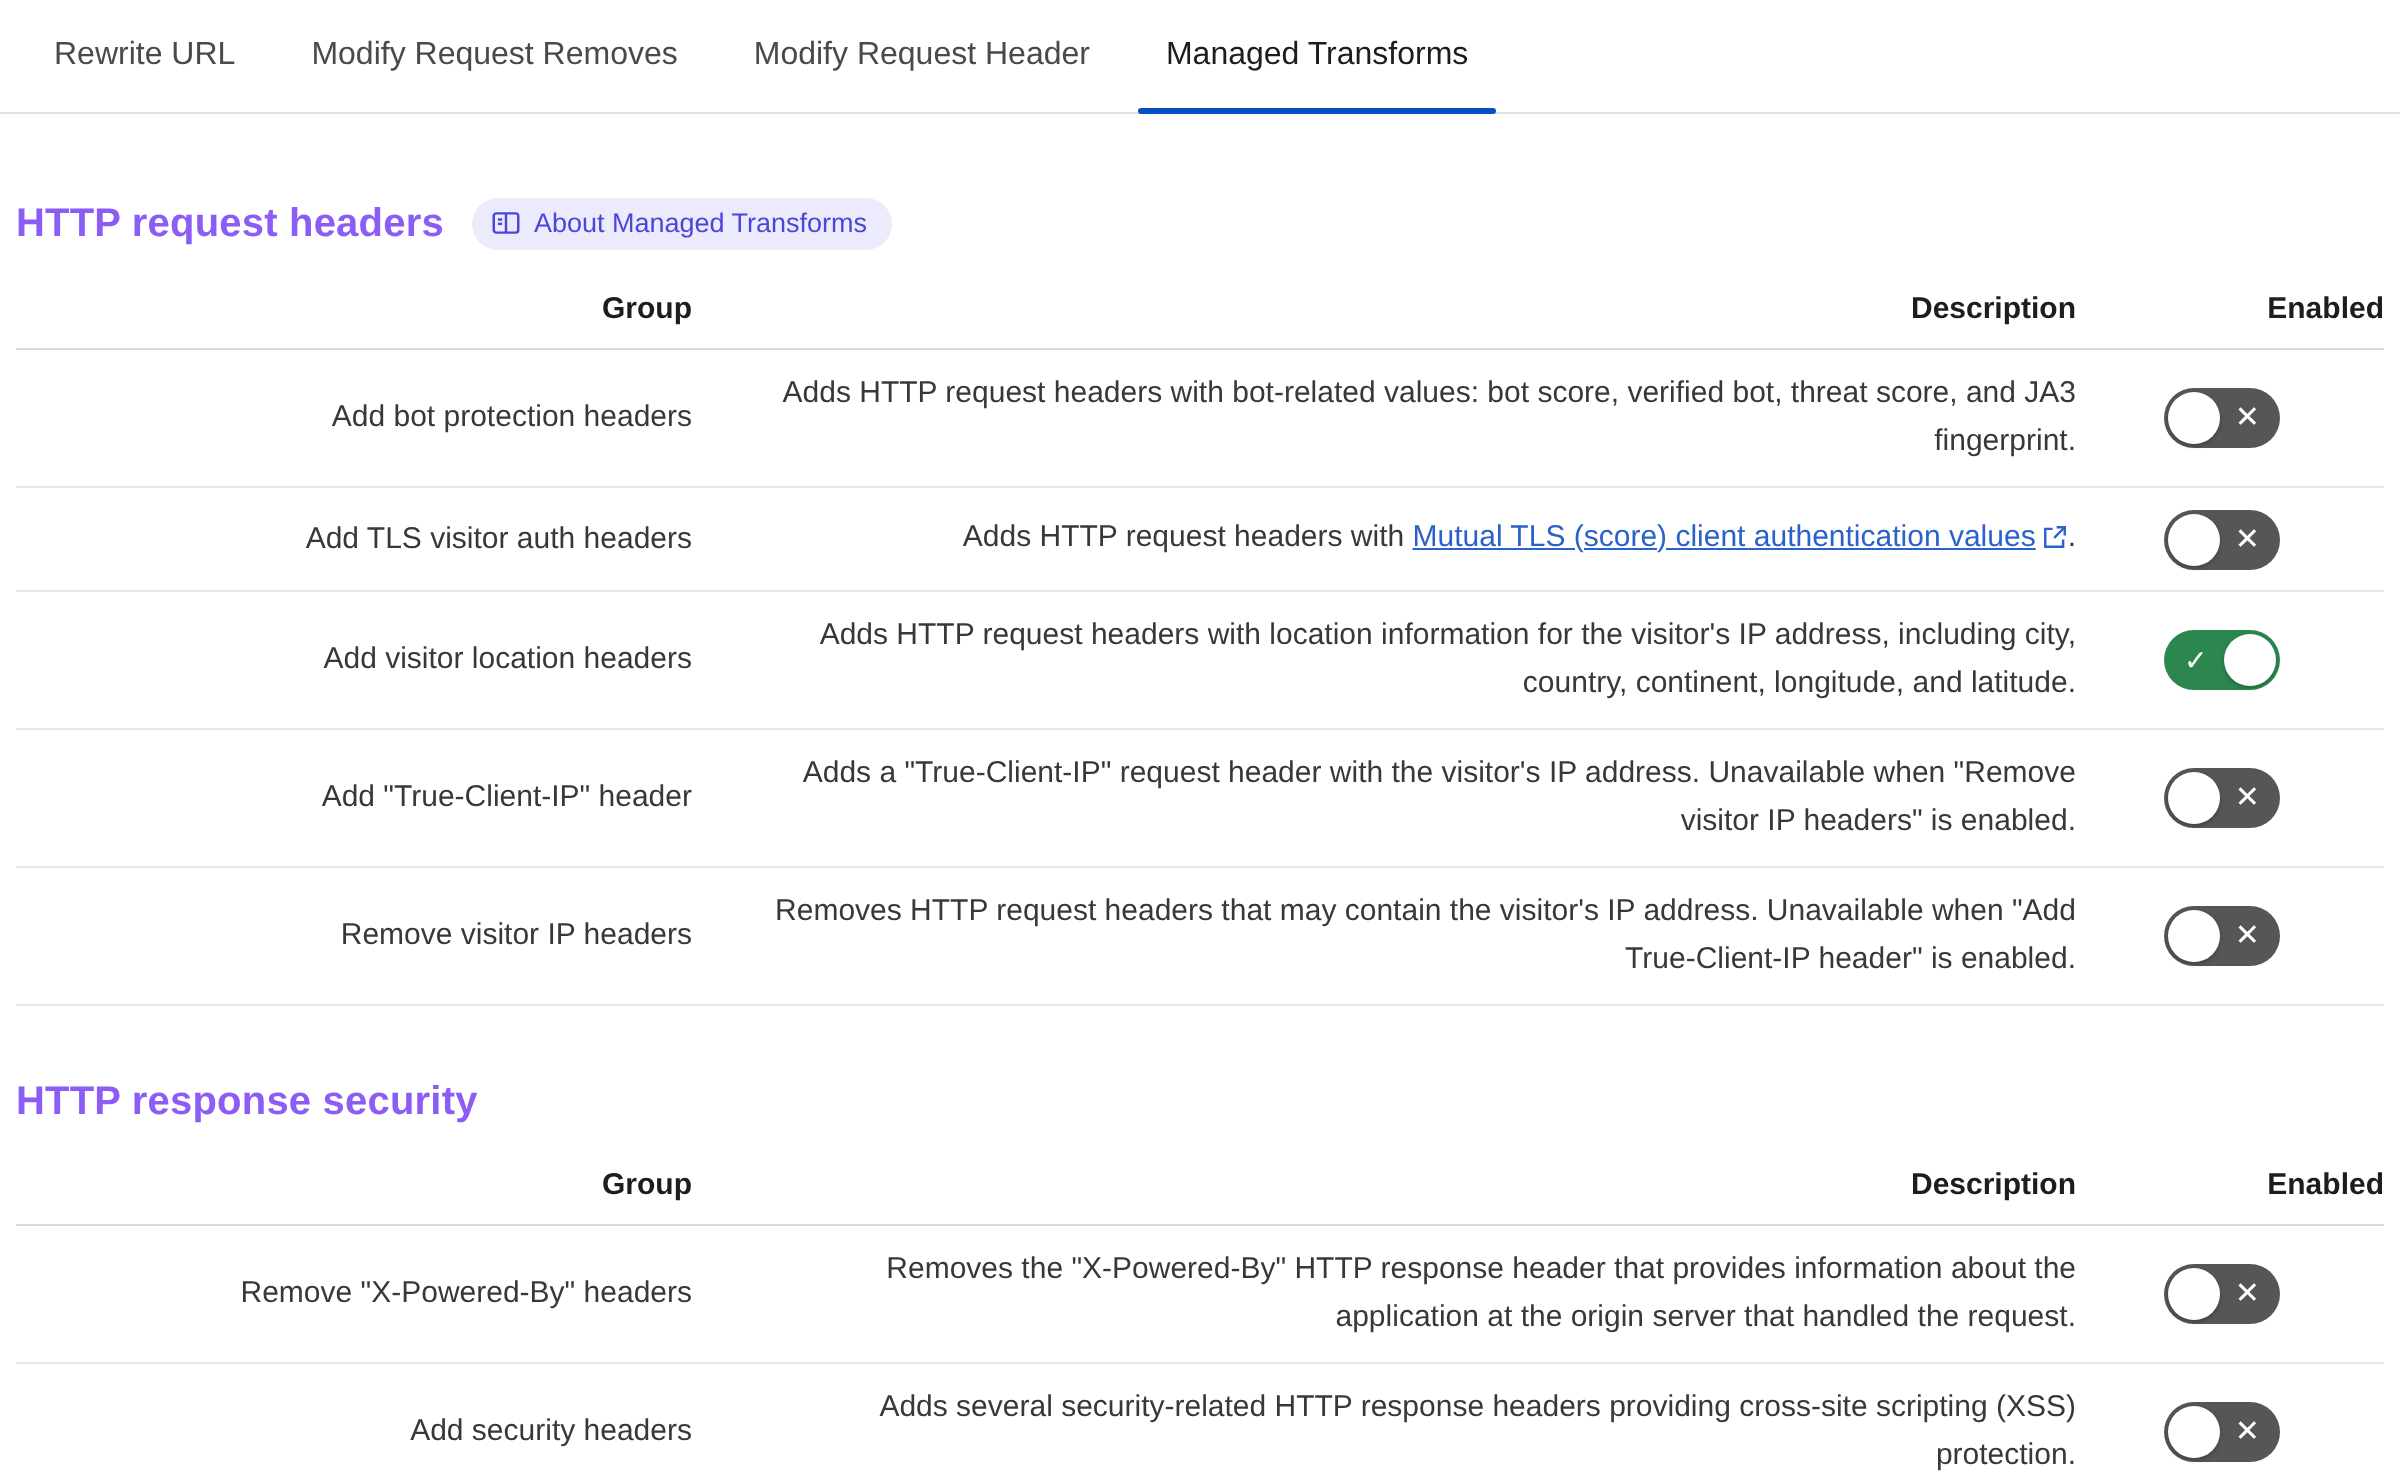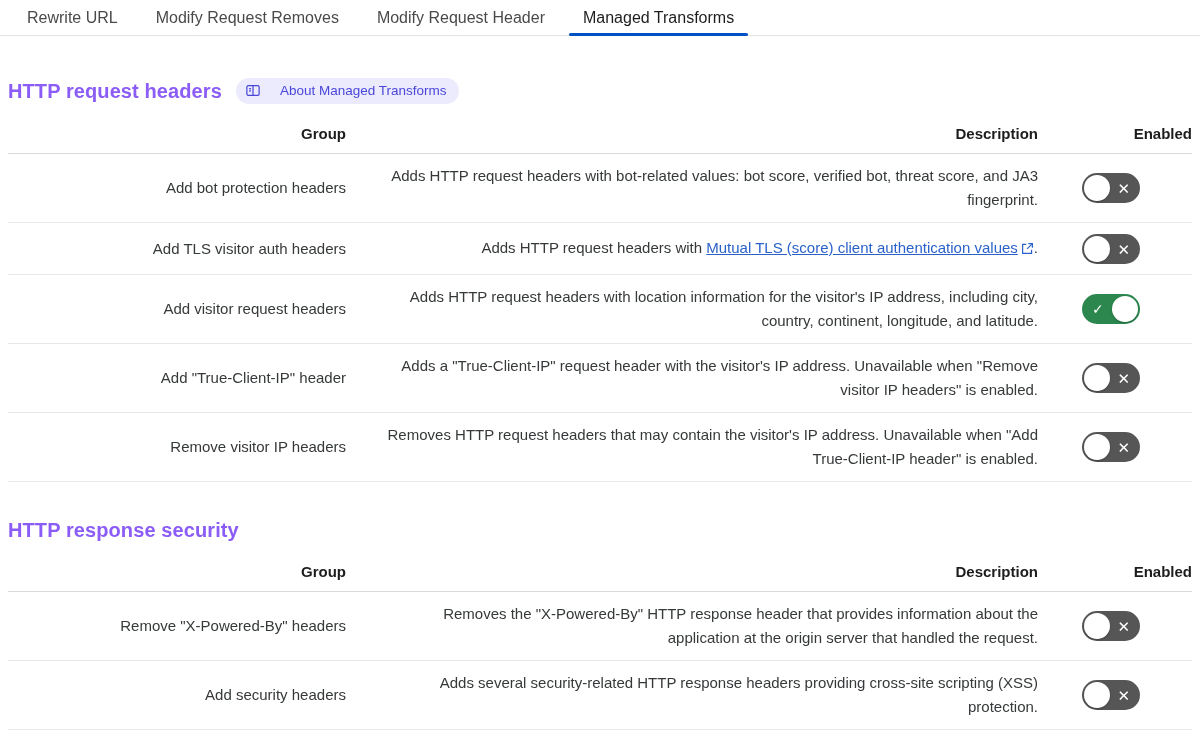--- a/index.html
+++ b/index.html
@@ -8,21 +8,21 @@
     width:1200px; height:742px; overflow:hidden;
     font-family:"Liberation Sans", sans-serif;
     font-size:15px; color:#36393a;
   }
 
   
   .tabs {
     display:flex; align-items:stretch;
     padding-left:13px;
     border-bottom:1px solid #e2e2e2;
-    height:36px;
+    height:57px;
   }
   .tab {
     position:relative;
     display:flex; align-items:center;
     padding:0 14px; margin-right:10px;
     font-size:16px; color:#4a4a4a;
     cursor:pointer; white-space:nowrap;
   }
   .tab.active { color:#1d1d1d; font-weight:400; }
   .tab.active::after {
@@ -34,21 +34,21 @@
   main { margin:0 8px; }
   .section-head {
     display:flex; align-items:center; gap:14px;
     margin:42px 0 10px 0;
   }
   h2 {
     margin:0; font-size:20px; font-weight:700; color:#8b5cf6;
     letter-spacing:.1px;
   }
   .badge {
-    display:inline-flex; align-items:center; gap:20px;
+    display:inline-flex; align-items:center; gap:7px;
     background:#ecebfd; color:#4a46d9;
     padding:5px 12px 6px 10px; border-radius:14px;
     font-size:13.5px; cursor:pointer;
   }
   .badge svg { display:block; }
 
   
   .tbl { width:100%; }
   .tbl-header, .row {
     display:grid;
@@ -149,21 +149,21 @@
               </svg></span></a><span>.</span>
       </div>
       <div class="toggle off">
 
         <span class="tmark x-mark">✕</span>
         <span class="knob"></span>
       </div>
     </div>
 
     <div class="row">
-      <div class="cell-group">Add visitor request headers</div>
+      <div class="cell-group">Add visitor location headers</div>
       <div class="cell-desc">Adds HTTP request headers with location information for the visitor's IP address, including city, country, continent, longitude, and latitude.</div>
       <div class="toggle on">
         <span class="tmark check-mark">✓</span>
 
         <span class="knob"></span>
       </div>
     </div>
 
     <div class="row">
       <div class="cell-group">Add "True-Client-IP" header</div>

